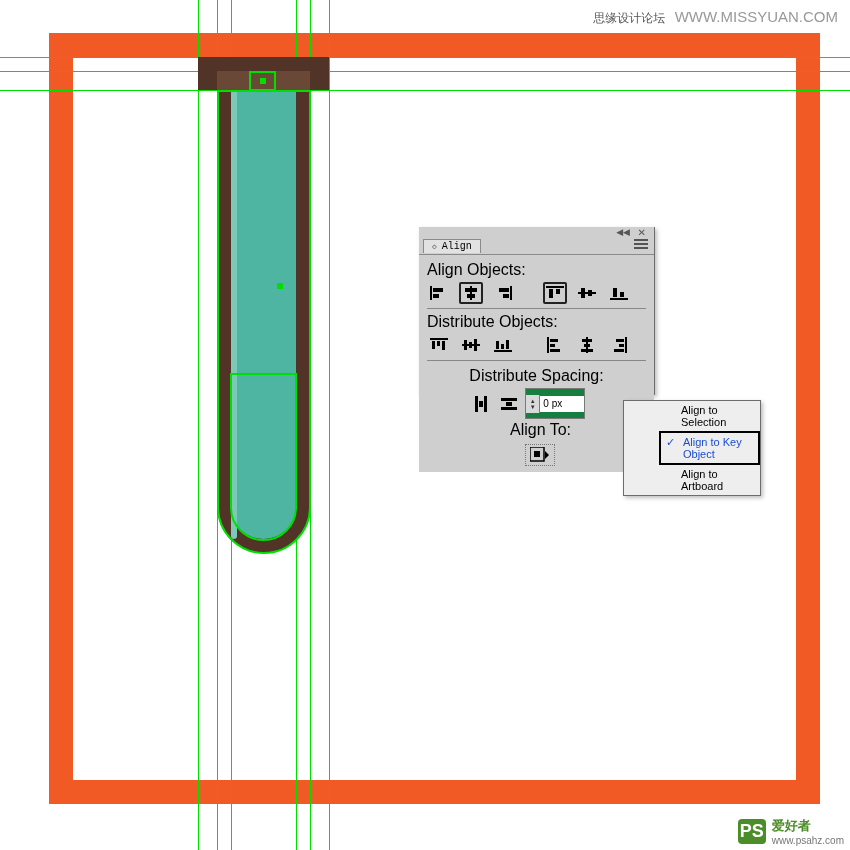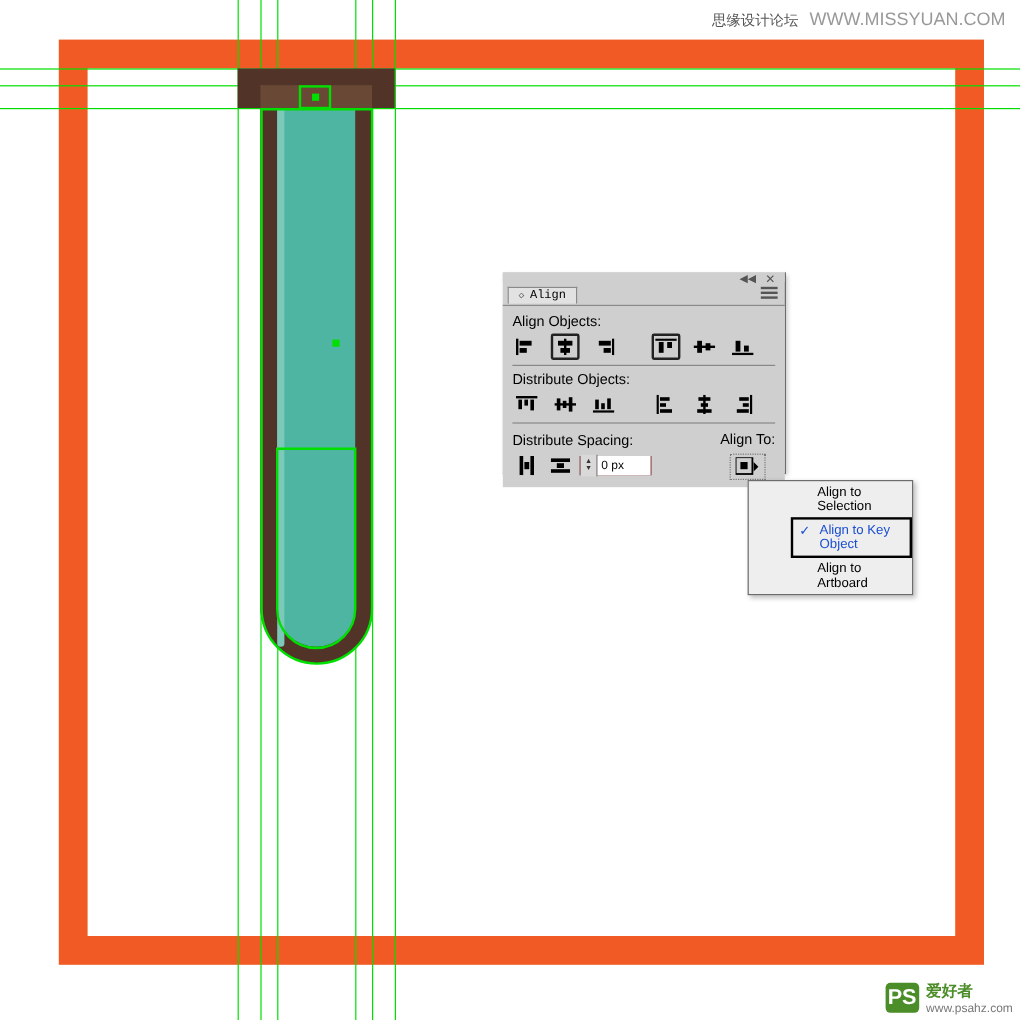--- a/index.html
+++ b/index.html
@@ -153,37 +153,37 @@
     border-top: 1px solid #8a8a8a;
     padding: 4px 8px 6px 8px;
   }
   .menu-lines {
     position:absolute; right:6px; top:12px;
     width:14px; height:10px;
     border-top:2px solid #555;
     border-bottom:2px solid #555;
   }
   .menu-lines::after{content:"";display:block;border-top:2px solid #555;margin-top:2px;}
-  .sec-label { font-size: 12px; color:#000; margin: 2px 0 3px 0; }
+  .sec-label { font-size: 16px; color:#000; margin: 2px 0 3px 0; }
   .icon-row { display:flex; gap: 8px; align-items:center; margin-bottom:4px;}
   .icon {
     width: 24px; height: 22px;
     display:flex; align-items:center; justify-content:center;
     position:relative;
   }
   .icon svg { display:block; }
   .icon.sel { border: 2px solid #222; border-radius:2px; }
   .sep { border-top:1px solid #888; margin: 2px 0 4px 0;}
-  .dist-row { display:flex; align-items:center; justify-content:space-between;}
+  .dist-row { display:flex; align-items:center; justify-content:space-between;flex-direction:column;}
   .spacing-group { display:flex; align-items:center; gap:4px;}
   .numfield {
     display:flex; align-items:center;
     border: 1px solid #7a7a7a;
-    background:#ef4444;
-    height: 16px;
+    background:#15803d;
+    height: 31px;
   }
   .stepper { width:14px; height:18px; background:#d9d9d9; border-right:1px solid #7a7a7a;
     display:flex; flex-direction:column; align-items:center; justify-content:center; font-size:6px; color:#333; line-height:6px;}
   .numval { width: 44px; height:16px; font-size:10px; padding-left:3px; border:none; outline:none;}
   .alignto-box {
     display:flex; flex-direction:column; align-items:center;
     margin-left:8px;
   }
   .alignto-btn {
     width:30px; height:22px; border:1px dotted #777;

